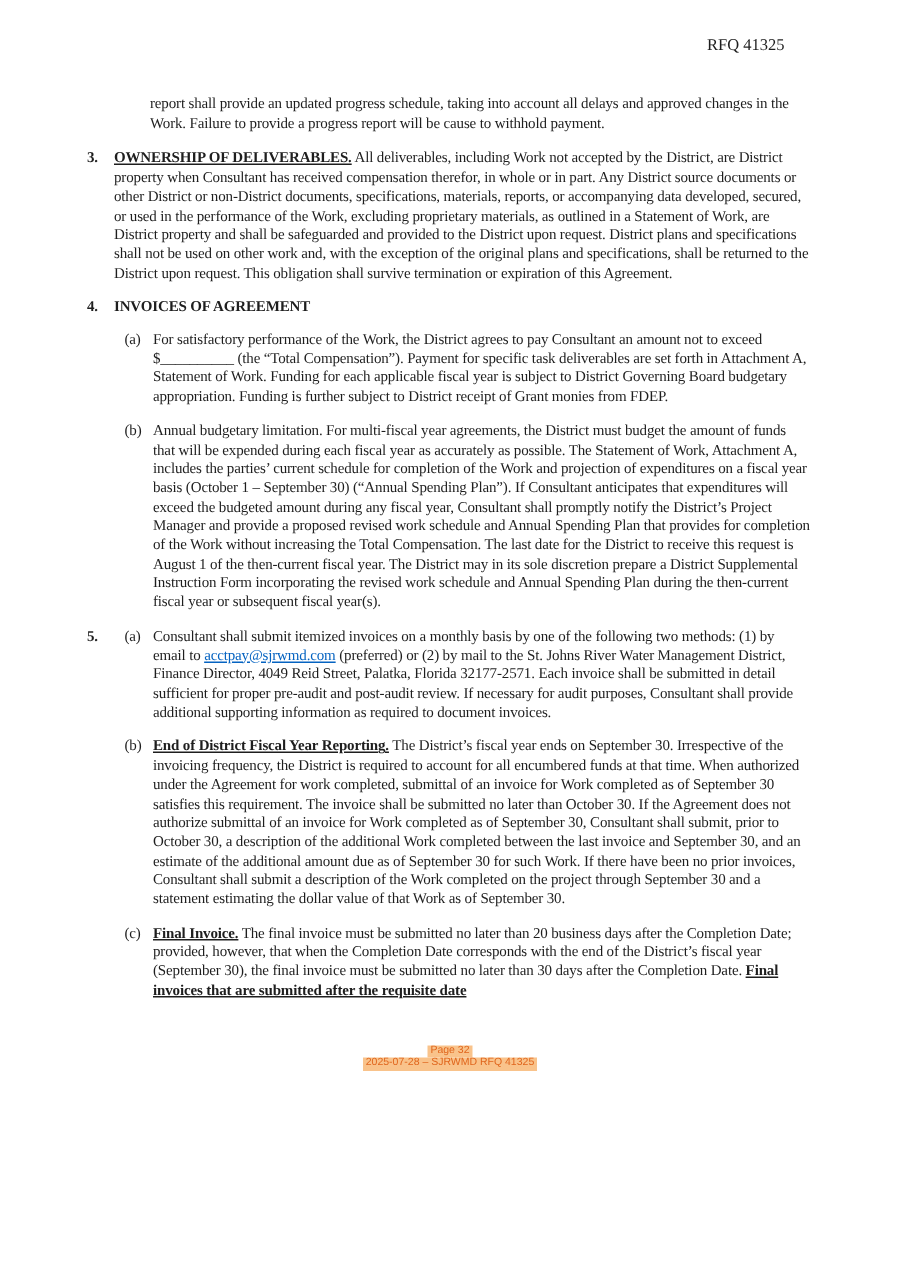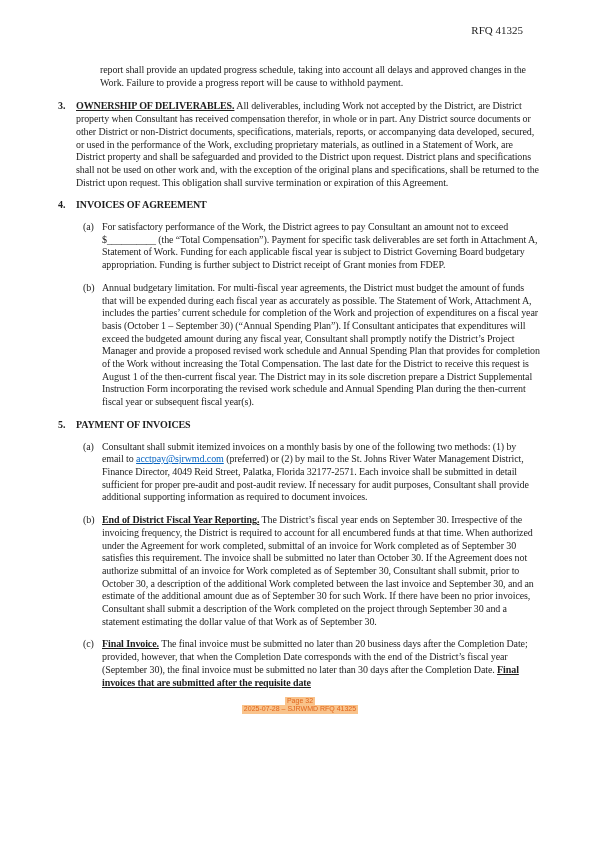--- a/index.html
+++ b/index.html
@@ -81,21 +81,20 @@
         <div class="item">
           <div class="item-label">(b)</div>
           <p class="item-text"><span>Annual budgetary limitation. For multi-fiscal year agreements, the District must budget the amount of funds that will be expended during each fiscal year as accurately as possible. The Statement of Work, Attachment A, includes the parties’ current schedule for completion of the Work and projection of expenditures on a fiscal year basis (October 1 – September 30) (“Annual Spending Plan”). If Consultant anticipates that expenditures will exceed the budgeted amount during any fiscal year, Consultant shall promptly notify the District’s Project Manager and provide a proposed revised work schedule and Annual Spending Plan that provides for completion of the Work without increasing the Total Compensation. The last date for the District to receive this request is August 1 of the then-current fiscal year. The District may in its sole discretion prepare a District Supplemental Instruction Form incorporating the revised work schedule and Annual Spending Plan during the then-current fiscal year or subsequent fiscal year(s).</span></p>
         </div>
       </div>
     </div>
 
     <div class="sec">
       <div class="sec-num">5.</div>
       <div class="sec-body">
-        <p class="sec-heading">PAYMENT OF INVOICES</p>
         <div class="item">
           <div class="item-label">(a)</div>
           <p class="item-text"><span>Consultant shall submit itemized invoices on a monthly basis by one of the following two methods: (1) by email to </span><a class="doclink">acctpay@sjrwmd.com</a><span> (preferred) or (2) by mail to the St. Johns River Water Management District, Finance Director, 4049 Reid Street, Palatka, Florida 32177-2571. Each invoice shall be submitted in detail sufficient for proper pre-audit and post-audit review. If necessary for audit purposes, Consultant shall provide additional supporting information as required to document invoices.</span></p>
         </div>
         <div class="item">
           <div class="item-label">(b)</div>
           <p class="item-text"><span class="bold">End of District Fiscal Year Reporting.</span><span> The District’s fiscal year ends on September 30. Irrespective of the invoicing frequency, the District is required to account for all encumbered funds at that time. When authorized under the Agreement for work completed, submittal of an invoice for Work completed as of September 30 satisfies this requirement. The invoice shall be submitted no later than October 30. If the Agreement does not authorize submittal of an invoice for Work completed as of September 30, Consultant shall submit, prior to October 30, a description of the additional Work completed between the last invoice and September 30, and an estimate of the additional amount due as of September 30 for such Work. If there have been no prior invoices, Consultant shall submit a description of the Work completed on the project through September 30 and a statement estimating the dollar value of that Work as of September 30.</span></p>
         </div>
         <div class="item">
           <div class="item-label">(c)</div>

